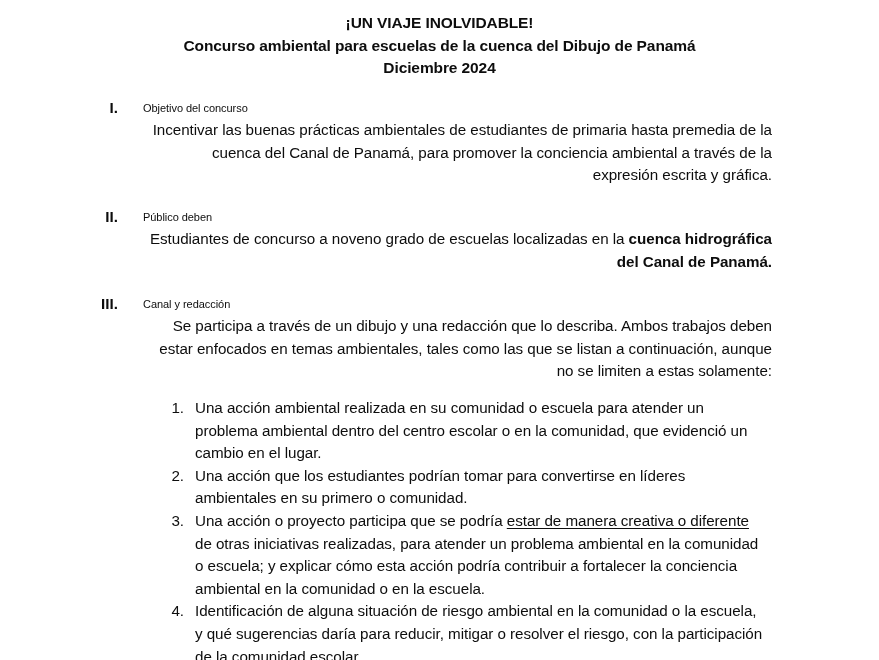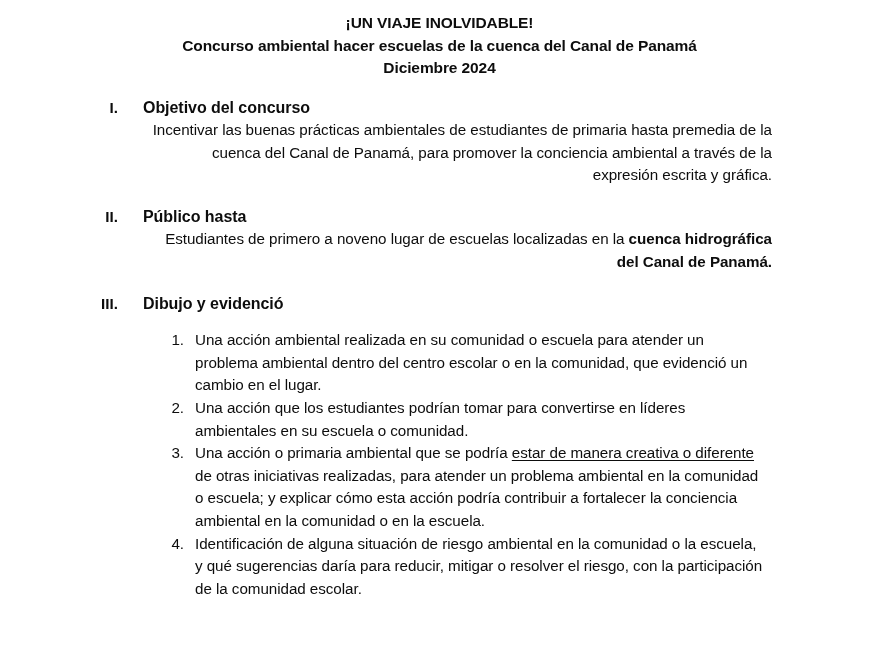--- a/index.html
+++ b/index.html
@@ -54,22 +54,22 @@
     position: absolute;
     left: 82px;
     top: 0;
     width: 36px;
     text-align: right;
     font-weight: bold;
     font-size: 15.2px;
     line-height: 22.6px;
   }
   .sec-heading {
-    font-weight: bold;
-    font-size: 16px;
+    font-weight: normal;
+    font-size: 11px;
     line-height: 22.6px;
     letter-spacing: -0.05px;
   }
   .sec-body {
     font-size: 15.2px;
     line-height: 22.6px;
     letter-spacing: -0.05px;
     text-align: right;
   }
   .sec-body b { font-weight: bold; }
@@ -105,55 +105,56 @@
     padding-right: 3px;
   }
 </style>
 </head>
 <body>
 
 <div class="page">
 
   <div class="title-block">
     <span class="title-line">¡UN VIAJE INOLVIDABLE!</span>
-    <span class="title-line">Concurso ambiental hacer escuelas de la cuenca del Canal de Panamá</span>
+    <span class="title-line">Concurso ambiental para escuelas de la cuenca del Dibujo de Panamá</span>
     <span class="title-line">Diciembre 2024</span>
   </div>
 
   <div class="sections">
 
     <div class="section">
       <div class="sec-marker">I.</div>
       <div class="sec-heading">Objetivo del concurso</div>
       <div class="sec-body">Incentivar las buenas prácticas ambientales de estudiantes de primaria hasta premedia de la cuenca del Canal de Panamá, para promover la conciencia ambiental a través de la expresión escrita y gráfica.</div>
     </div>
 
     <div class="section">
       <div class="sec-marker">II.</div>
-      <div class="sec-heading">Público hasta</div>
-      <div class="sec-body"><span>Estudiantes de primero a noveno lugar de escuelas localizadas en la </span><b>cuenca hidrográfica del Canal de Panamá.</b></div>
+      <div class="sec-heading">Público deben</div>
+      <div class="sec-body"><span>Estudiantes de concurso a noveno grado de escuelas localizadas en la </span><b>cuenca hidrográfica del Canal de Panamá.</b></div>
     </div>
 
     <div class="section">
       <div class="sec-marker">III.</div>
-      <div class="sec-heading">Dibujo y evidenció</div>
+      <div class="sec-heading">Canal y redacción</div>
+      <div class="sec-body">Se participa a través de un dibujo y una redacción que lo describa. Ambos trabajos deben estar enfocados en temas ambientales, tales como las que se listan a continuación, aunque no se limiten a estas solamente:</div>
 
       <div class="sublist-wrap">
         <ol class="sublist">
           <li class="sublist-item">
             <span class="num">1.</span>
             <span>Una acción ambiental realizada en su comunidad o escuela para atender un problema ambiental dentro del centro escolar o en la comunidad, que evidenció un cambio en el lugar.</span>
           </li>
           <li class="sublist-item">
             <span class="num">2.</span>
-            <span>Una acción que los estudiantes podrían tomar para convertirse en líderes ambientales en su escuela o comunidad.</span>
+            <span>Una acción que los estudiantes podrían tomar para convertirse en líderes ambientales en su primero o comunidad.</span>
           </li>
           <li class="sublist-item">
             <span class="num">3.</span>
-            <span>Una acción o primaria ambiental que se podría </span><u>estar de manera creativa o diferente</u><span> de otras iniciativas realizadas, para atender un problema ambiental en la comunidad o escuela; y explicar cómo esta acción podría contribuir a fortalecer la conciencia ambiental en la comunidad o en la escuela.</span>
+            <span>Una acción o proyecto participa que se podría </span><u>estar de manera creativa o diferente</u><span> de otras iniciativas realizadas, para atender un problema ambiental en la comunidad o escuela; y explicar cómo esta acción podría contribuir a fortalecer la conciencia ambiental en la comunidad o en la escuela.</span>
           </li>
           <li class="sublist-item">
             <span class="num">4.</span>
             <span>Identificación de alguna situación de riesgo ambiental en la comunidad o la escuela, y qué sugerencias daría para reducir, mitigar o resolver el riesgo, con la participación de la comunidad escolar.</span>
           </li>
         </ol>
       </div>
     </div>
 
   </div>

